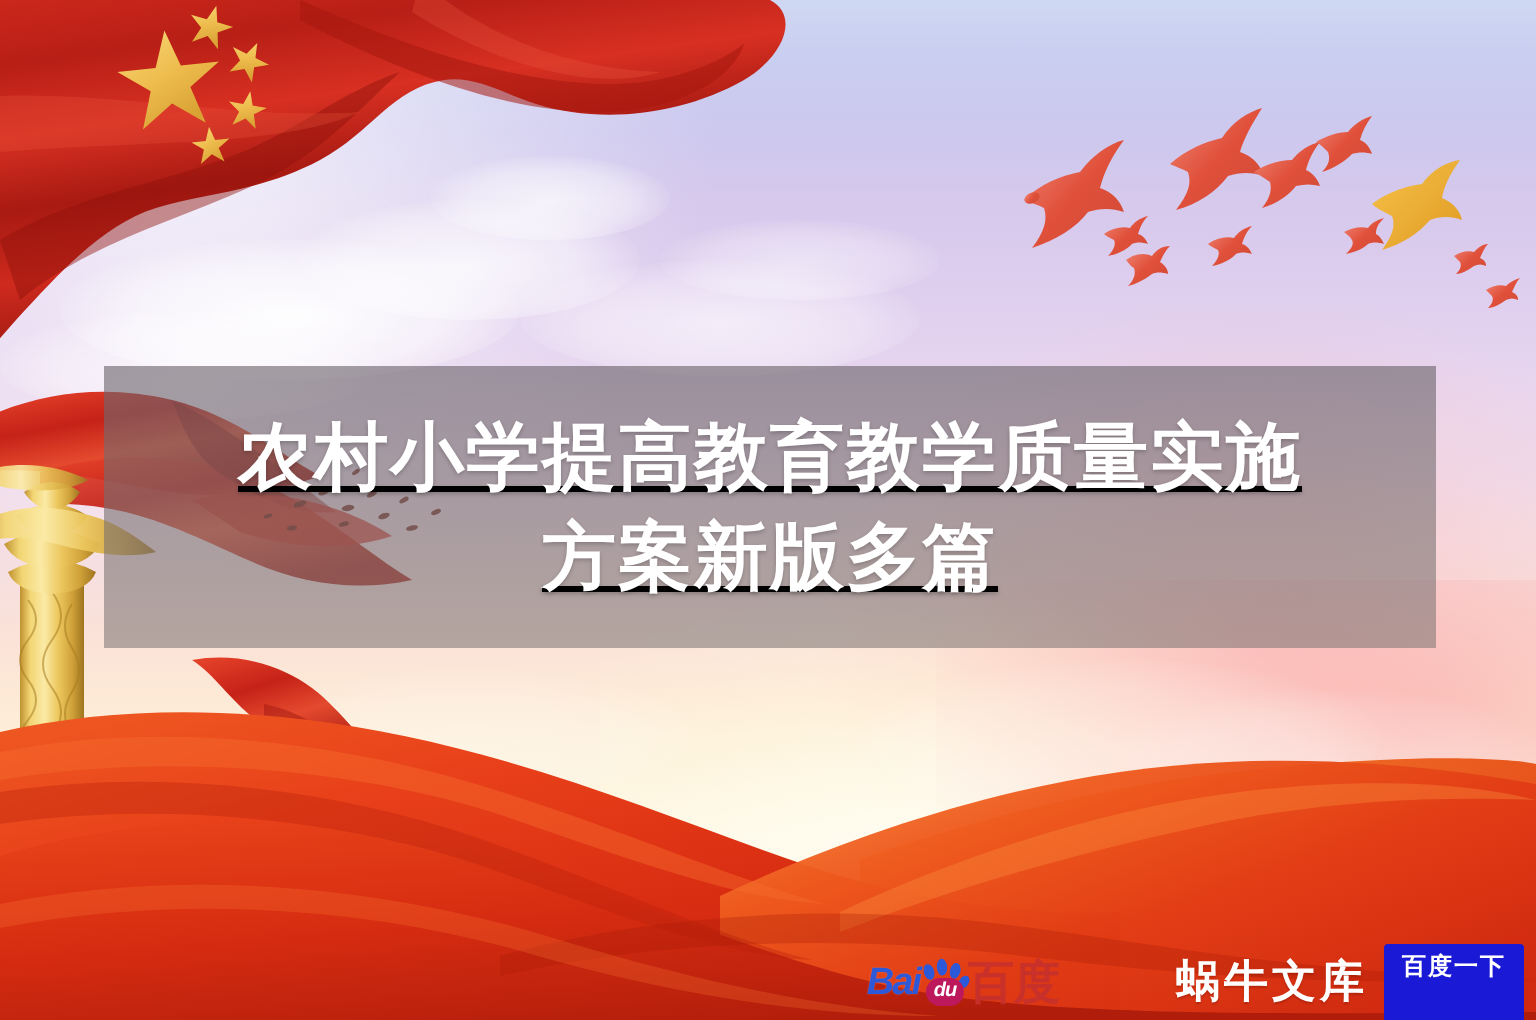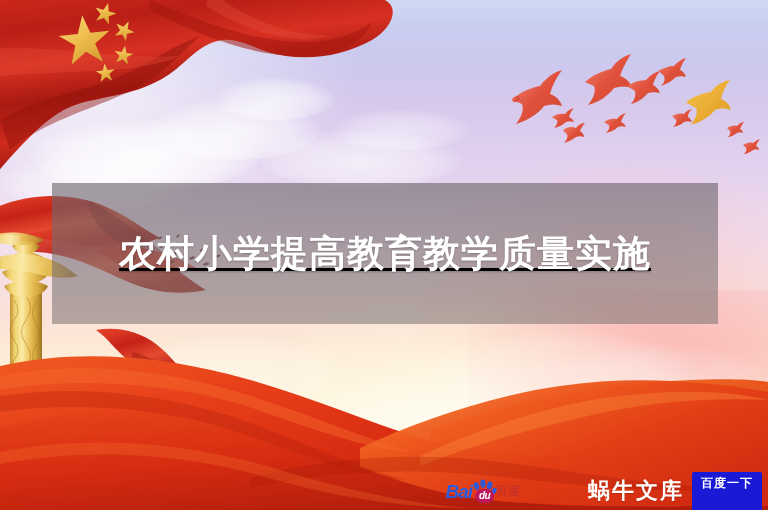--- a/index.html
+++ b/index.html
@@ -133,21 +133,21 @@
     height: 34px;
     display: flex;
     align-items: center;
     gap: 0px;
   }
   .baidu-logo {
     display: flex;
     align-items: center;
     position: relative;
     height: 26px;
-    margin-right: 18px;
+    margin-right: 8px;
   }
   .baidu-bai {
     font-size: 19px;
     font-weight: bold;
     font-style: italic;
     color: #2d58d8;
     letter-spacing: -1px;
     line-height: 1;
     text-shadow: 0 0 1px rgba(255,255,255,.25);
   }
@@ -167,21 +167,21 @@
     border-radius: 7px;
     color: #ffffff;
     font-size: 10px;
     font-weight: bold;
     font-style: italic;
     line-height: 14px;
     text-align: center;
     letter-spacing: -.5px;
   }
   .baidu-cn {
-    font-size: 12px;
+    font-size: 23px;
     font-weight: bold;
     color: #c7302c;
     line-height: 1;
     letter-spacing: 0px;
     opacity: .92;
   }
   .snail-text {
     font-size: 22px;
     font-weight: bold;
     color: #ffffff;
@@ -426,20 +426,21 @@
         <path d="M743,145 C746,143 750,142 753,143 C755,141 757,140 760,139
                  C758,141 757,144 756,146 C758,147 759,148 759,150
                  C757,149 755,149 753,150 C750,152 747,154 744,154
                  C746,152 747,150 746,148 C745,147 744,146 743,145 Z"></path>
       </g>
     </g>
   </svg>
 
   <div class="title-band">
     <div class="title-line">农村小学提高教育教学质量实施</div>
+    <div class="title-line">方案新版多篇</div>
   </div>
 
   <svg class="mountains" viewBox="0 0 768 230" preserveAspectRatio="none" xmlns="http://www.w3.org/2000/svg">
     <defs>
       <linearGradient id="mtA" x1="0" y1="0" x2="0.85" y2="1">
         <stop offset="0%" stop-color="#ef5a22"></stop>
         <stop offset="32%" stop-color="#e8401a"></stop>
         <stop offset="66%" stop-color="#d92d12"></stop>
         <stop offset="100%" stop-color="#c4230f"></stop>
       </linearGradient>

